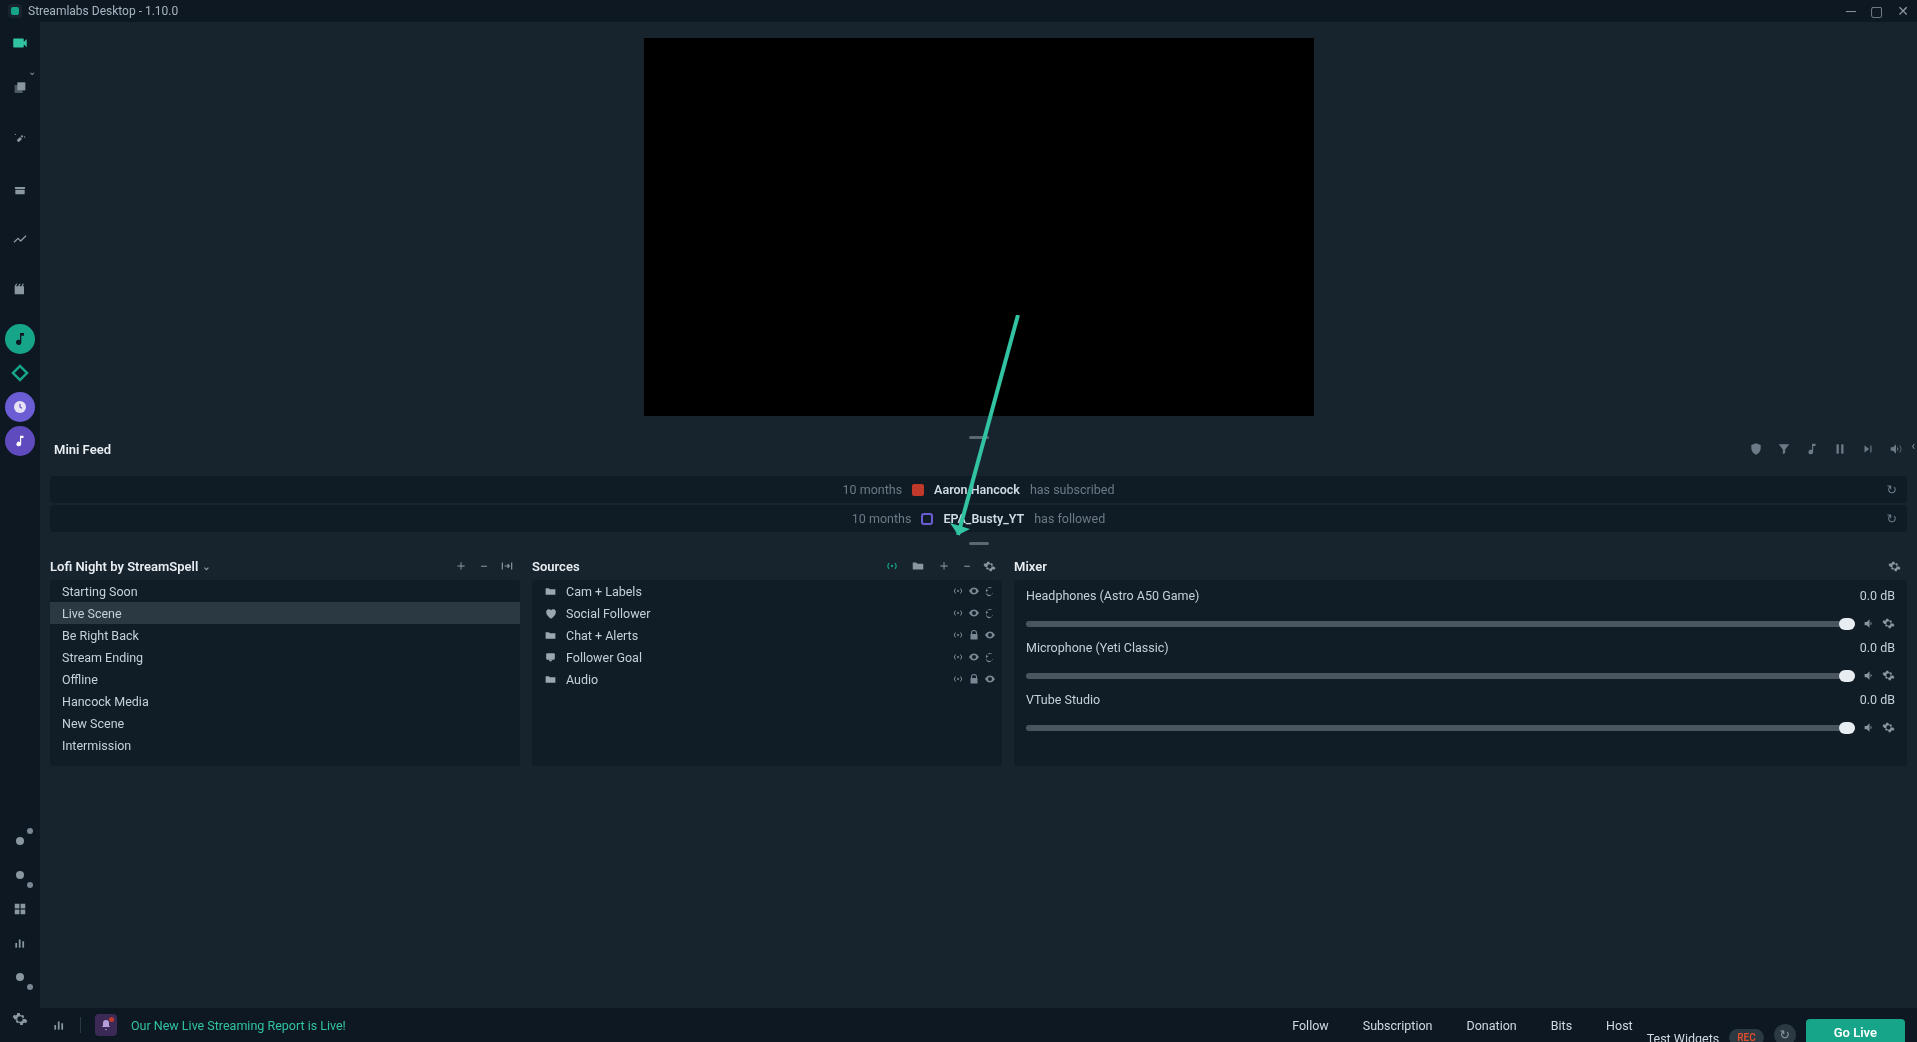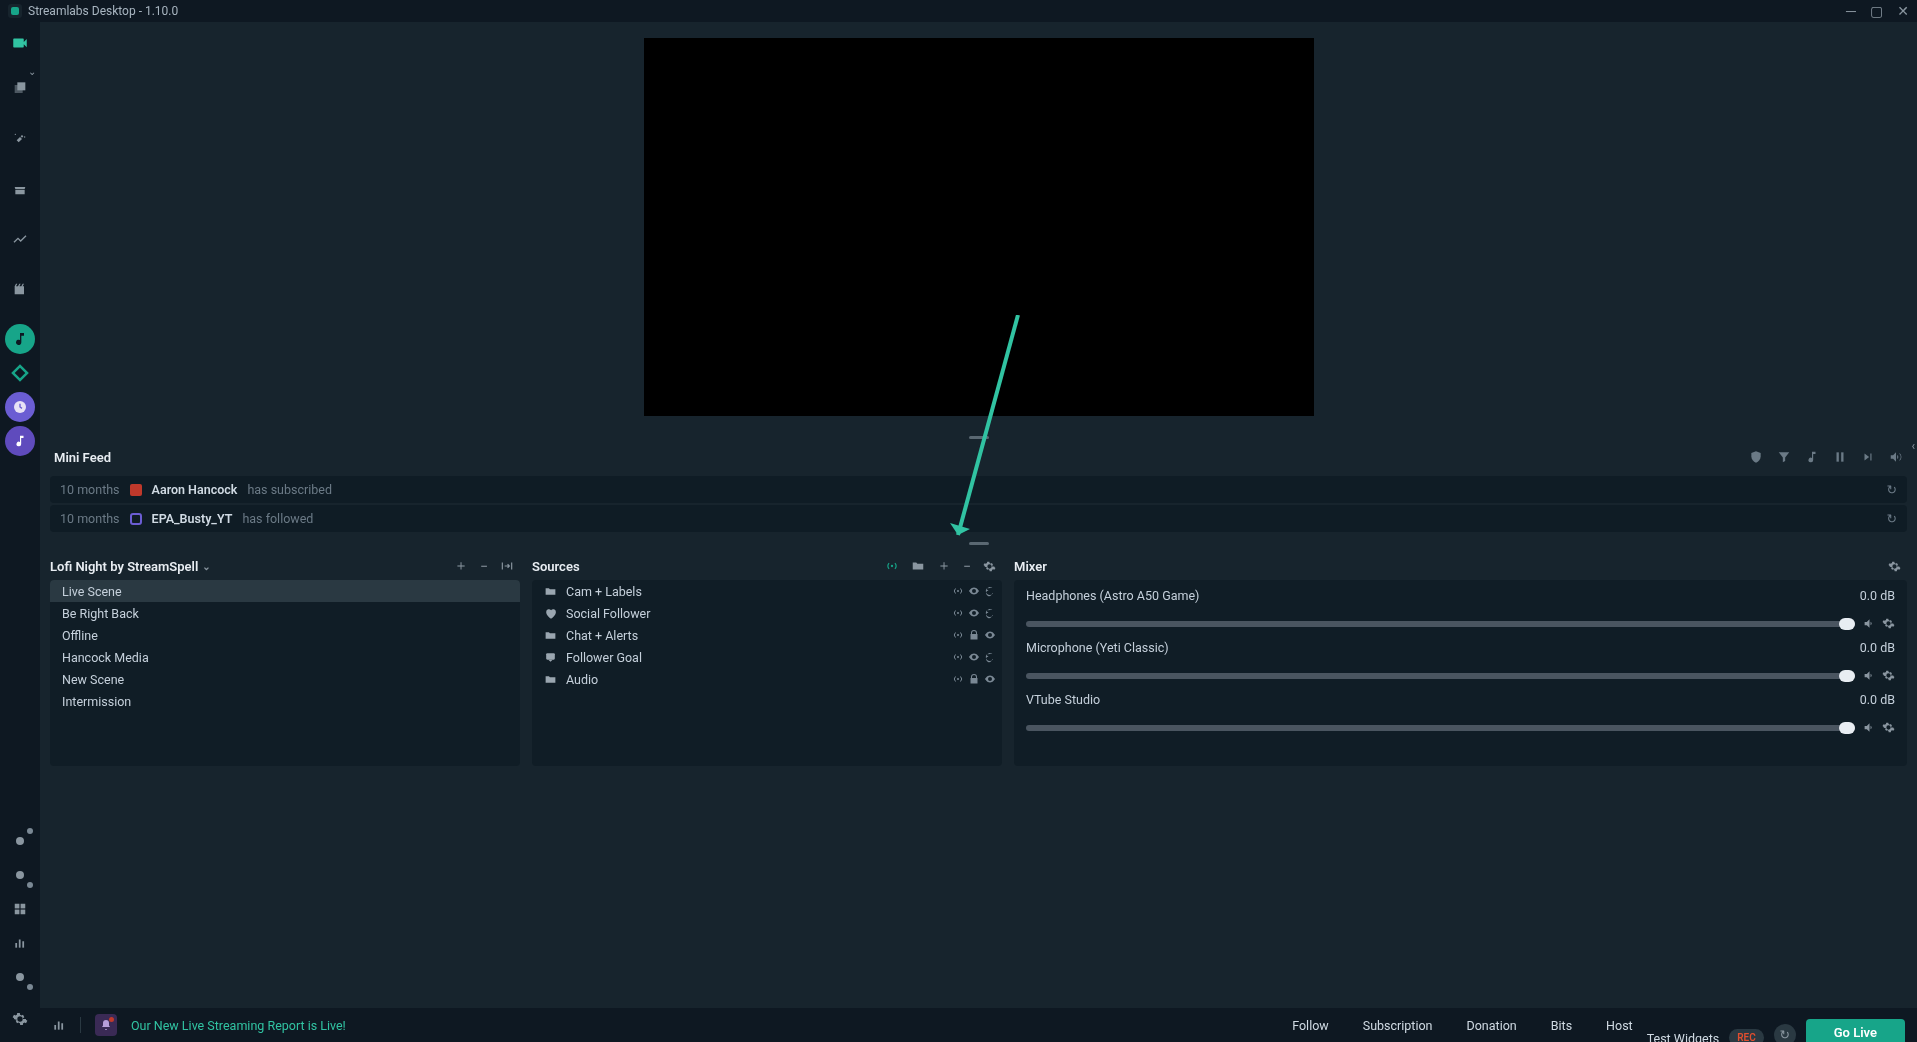--- a/index.html
+++ b/index.html
@@ -23,27 +23,27 @@
 .rail-chev { position: absolute; font-size: 10px; color: #8a96a0; left: 28px; top: 44px; }
 .rail-bottom { position: absolute; bottom: 8px; display: flex; flex-direction: column; gap: 4px; align-items: center; width: 100%; }
 
 .content { flex: 1; display: flex; flex-direction: column; background: #17242d; margin-right: 0; position: relative; }
 .preview-area { flex: 0 0 410px; background: #17242d; padding: 8px; display: flex; align-items: center; justify-content: center; }
 .preview-black { width: 670px; height: 378px; background: #000; }
 
 .drag-handle { height: 10px; display: flex; align-items: center; justify-content: center; }
 .drag-bar { width: 20px; height: 3px; background: #5a6872; border-radius: 2px; }
 
-.minifeed-header { height: 30px; display: flex; align-items: center; justify-content: space-between; padding: 0 14px; }
+.minifeed-header { height: 30px; display: flex; align-items: flex-start; justify-content: space-between; padding: 0 14px; }
 .minifeed-title { font-size: 13px; font-weight: 600; color: #e8edf2; }
 .minifeed-icons { display: flex; gap: 14px; color: #6b7a86; font-size: 14px; }
 .minifeed-icons span { cursor: pointer; }
 
 .feed-rows { padding: 4px 10px; }
-.feed-row { background: #0f1c25; border-radius: 4px; padding: 6px 10px; margin-bottom: 2px; display: flex; align-items: center; gap: 10px; font-size: 12.5px; color: #6b7a86; position: relative; }
+.feed-row { background: #0f1c25; border-radius: 4px; padding: 6px 10px; margin-bottom: 2px; display: flex; align-items: center; gap: 10px; font-size: 12.5px; color: #6b7a86; position: relative; justify-content: center; }
 .feed-row .badge-red { width: 12px; height: 12px; background: #c0392b; border-radius: 2px; }
 .feed-row .badge-purple { width: 12px; height: 12px; border: 2px solid #6b5dd3; border-radius: 3px; background: transparent; }
 .feed-row .username { color: #d0dae3; font-weight: 600; }
 .feed-row .refresh { position: absolute; right: 10px; color: #6b7a86; cursor: pointer; }
 
 .bottom-panels { display: flex; padding: 4px 10px 0 10px; gap: 12px; height: 218px; }
 .panel { display: flex; flex-direction: column; min-width: 0; }
 .panel-scenes { flex: 0 0 470px; }
 .panel-sources { flex: 0 0 470px; }
 .panel-mixer { flex: 1; }
@@ -295,22 +295,24 @@
             <span>＋</span>
             <span>−</span>
             <span>
                 <svg width="14" height="14" viewBox="0 0 24 24" fill="none" stroke="currentColor" stroke-width="2">
                   <path d="M4 6v12M20 6v12M8 12h8m-3-3l3 3-3 3"></path>
                 </svg>
               </span>
           </div>
         </div>
         <div class="panel-list" id="scenes-list">
+            <div class="list-item">Starting Soon</div>
             <div class="list-item selected">Live Scene</div>
             <div class="list-item">Be Right Back</div>
+            <div class="list-item">Stream Ending</div>
             <div class="list-item">Offline</div>
             <div class="list-item">Hancock Media</div>
             <div class="list-item">New Scene</div>
             <div class="list-item">Intermission</div>
           </div>
       </div>
 
       <div class="panel panel-sources">
         <div class="panel-header">
           <span class="panel-title">Sources</span>

